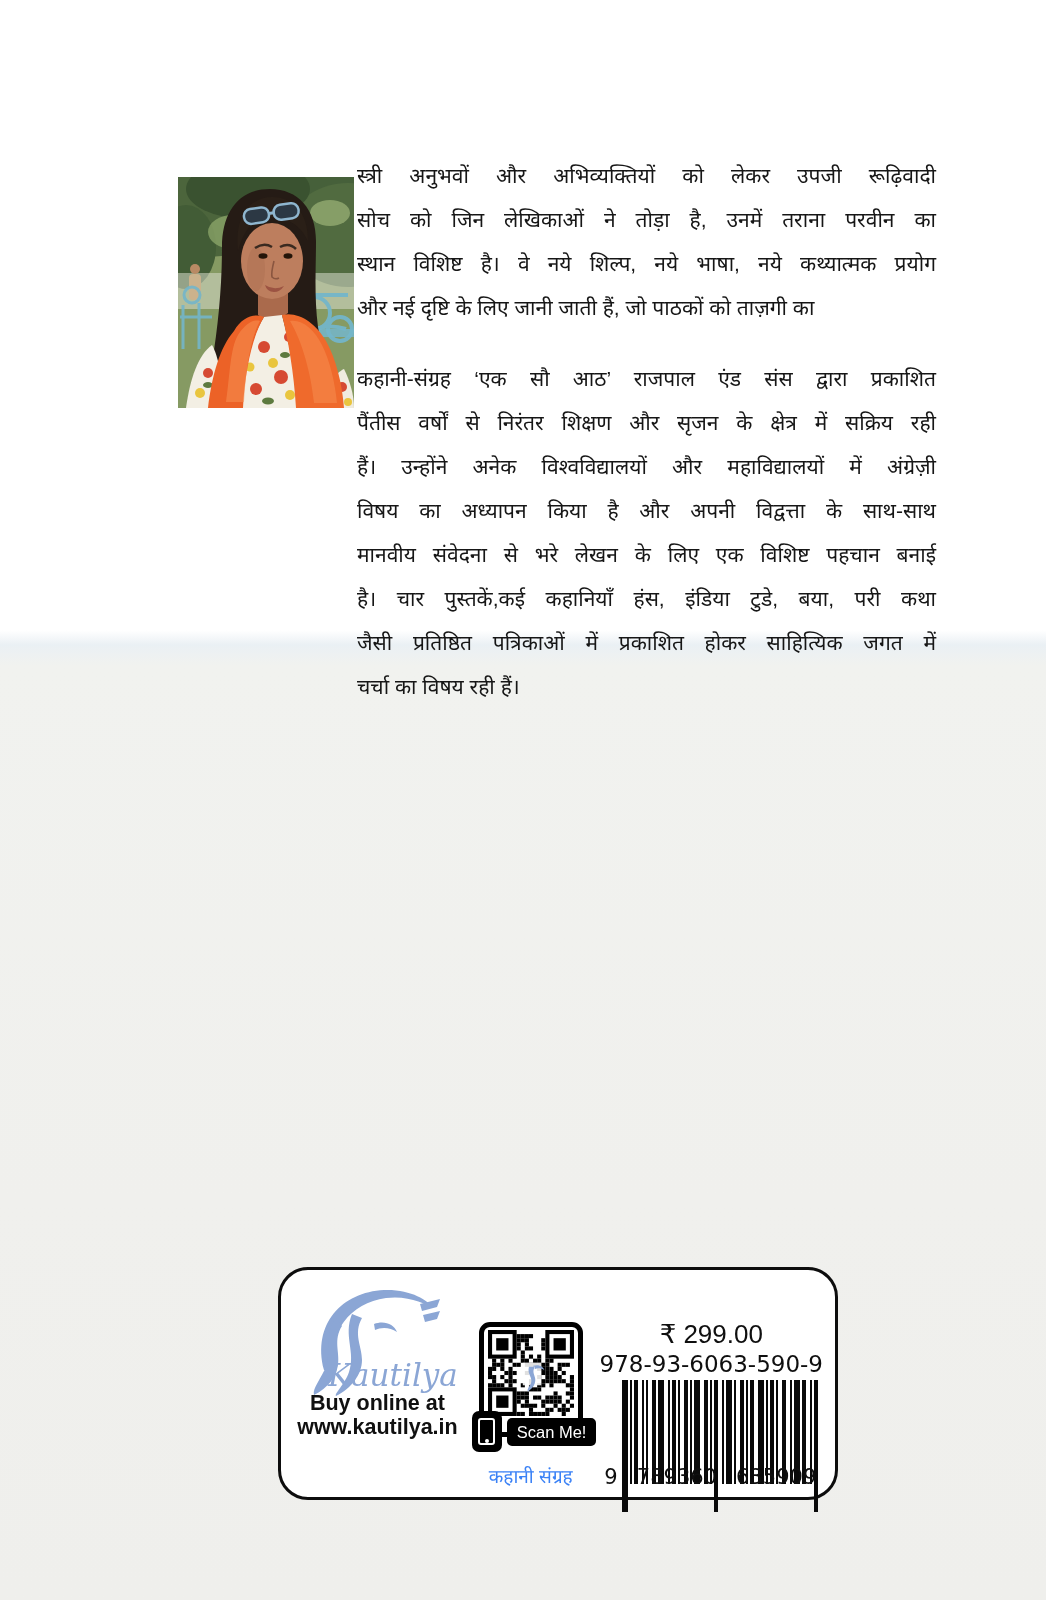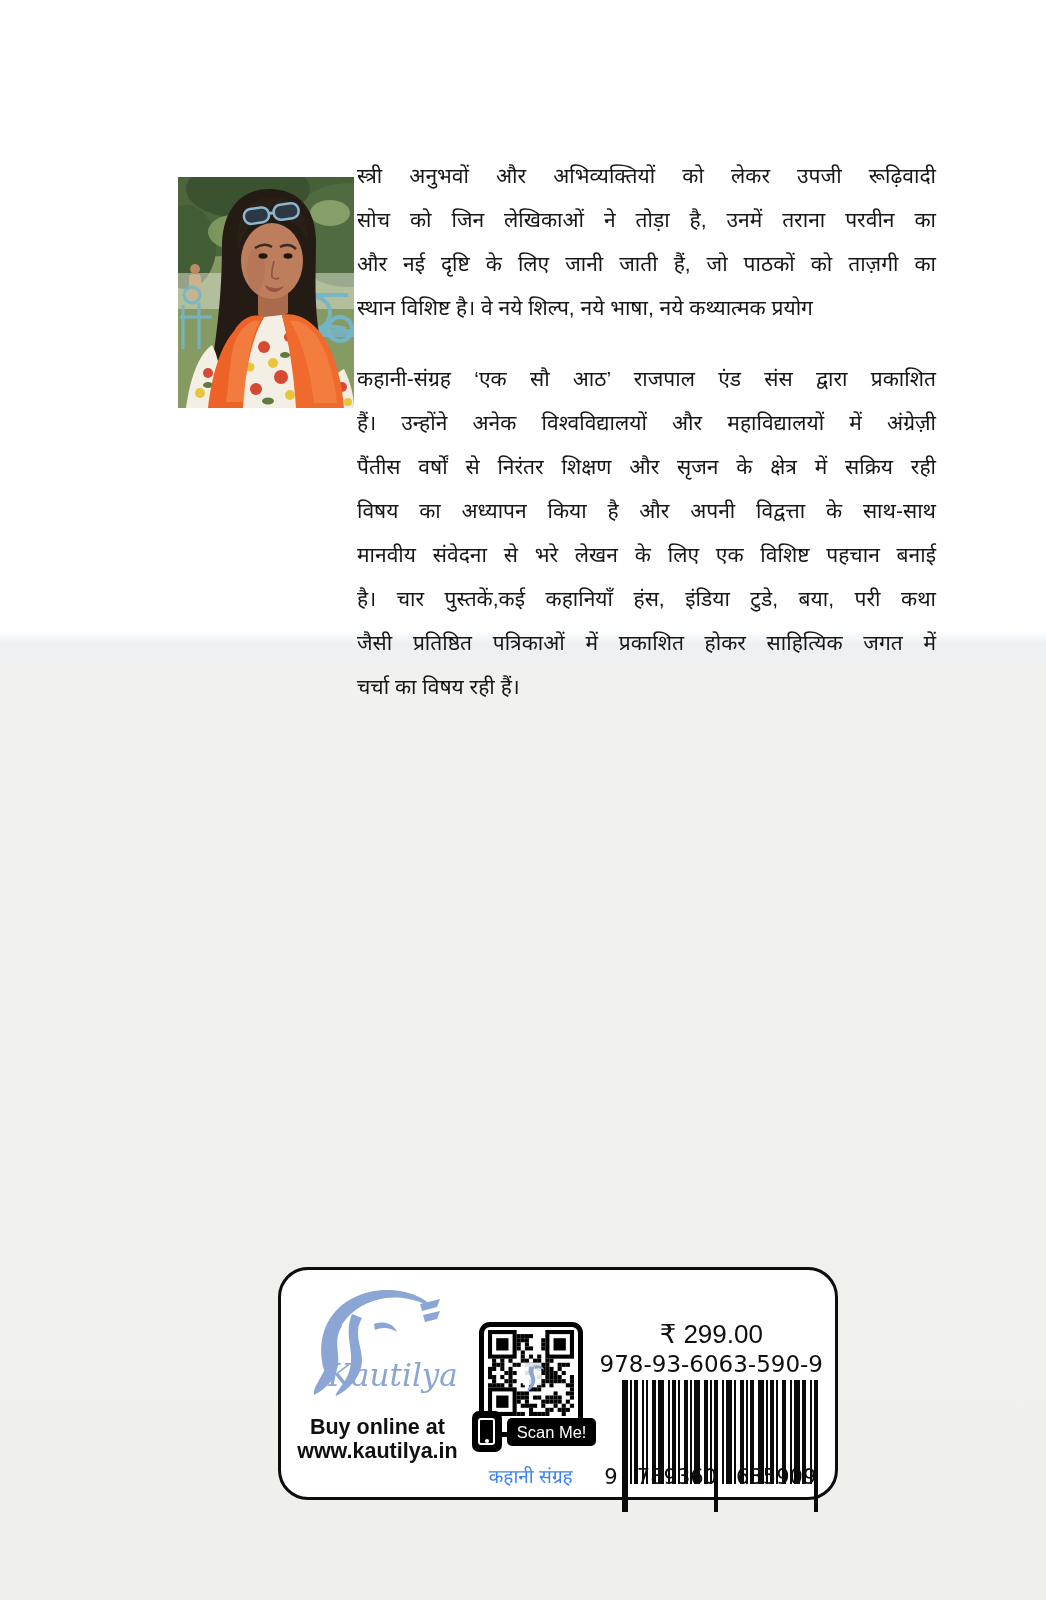--- a/index.html
+++ b/index.html
@@ -18,21 +18,21 @@
   .para .line:last-child{text-align-last:left;}
   
   .pbox{
     position:absolute;left:278px;top:1267px;width:560px;height:233px;box-sizing:border-box;
     background:#ffffff;border:3px solid #0d0d0d;border-radius:30px;
     display:flex;padding:8px 12px 8px 12px;
   }
   .pub{width:172px;position:relative;display:flex;flex-direction:column;align-items:center;}
   .pub svg{display:block;margin-top:4px;}
   .pub-name{font-family:"DejaVu Serif","Liberation Serif",serif;font-style:italic;font-size:31px;color:#8ba6d5;margin-top:-36px;align-self:flex-end;padding-right:4px;line-height:1;}
-  .buy{margin-top:24px;text-align:center;font-size:21.5px;font-weight:700;color:#101010;line-height:1.13;}
+  .buy{margin-top:0;text-align:center;font-size:21.5px;font-weight:700;color:#101010;line-height:1.13;}
   
   .qr-col{width:124px;margin-left:8px;display:flex;flex-direction:column;align-items:center;}
   .qr-frame{margin-top:44px;width:104px;height:118px;box-sizing:border-box;border:5px solid #000;border-radius:11px;background:#fff;position:relative;}
   .qr-frame svg{display:block;margin:3px auto 0 auto;}
   .scan-row{position:absolute;left:-12px;bottom:-20px;display:flex;align-items:center;}
   .phone-tile{width:30px;height:41px;background:#000;border-radius:7px;display:flex;align-items:center;justify-content:center;flex:none;}
   .phone-ic{width:13px;height:23px;border:2px solid #fff;border-radius:3px;position:relative;}
   .phone-ic:after{content:"";position:absolute;left:50%;bottom:0px;width:4px;height:4px;margin-left:-2px;border-radius:50%;background:#fff;}
   .scan-pill{height:28px;background:#000;border-radius:5px;color:#fff;font-size:16.5px;line-height:28px;padding:0 10px;margin-left:5px;white-space:nowrap;}
   .qr-caption{margin-top:26px;font-size:19px;color:#3b82f6;white-space:nowrap;}
@@ -123,27 +123,27 @@
       <path d="M104,138 C120,134 138,146 148,164 C158,182 164,206 166,231 L118,231 C116,196 110,162 104,138 Z" fill="#ef6a2c"></path>
       <path d="M60,158 C68,146 76,142 82,144 C73,160 68,190 66,225 L48,225 C52,198 52,172 60,158 Z" fill="#f78f52" opacity="0.55"></path>
       <path d="M112,144 C124,142 136,152 144,168 C152,184 157,206 159,226 L136,226 C133,196 124,164 112,144 Z" fill="#f78f52" opacity="0.5"></path>
     </svg>
   </div>
 
   <div class="bio">
     <div class="para">
         <div class="line">स्त्री अनुभवों और अभिव्यक्तियों को लेकर उपजी रूढ़िवादी</div>
         <div class="line">सोच को जिन लेखिकाओं ने तोड़ा है, उनमें तराना परवीन का</div>
+        <div class="line">स्थान विशिष्ट है। वे नये शिल्प, नये भाषा, नये कथ्यात्मक प्रयोग</div>
         <div class="line">और नई दृष्टि के लिए जानी जाती हैं, जो पाठकों को ताज़गी का</div>
-        <div class="line">स्थान विशिष्ट है। वे नये शिल्प, नये भाषा, नये कथ्यात्मक प्रयोग</div>
       </div>
     <div class="para">
         <div class="line">कहानी-संग्रह ‘एक सौ आठ’ राजपाल एंड संस द्वारा प्रकाशित</div>
+        <div class="line">पैंतीस वर्षों से निरंतर शिक्षण और सृजन के क्षेत्र में सक्रिय रही</div>
         <div class="line">हैं। उन्होंने अनेक विश्वविद्यालयों और महाविद्यालयों में अंग्रेज़ी</div>
-        <div class="line">पैंतीस वर्षों से निरंतर शिक्षण और सृजन के क्षेत्र में सक्रिय रही</div>
         <div class="line">विषय का अध्यापन किया है और अपनी विद्वत्ता के साथ-साथ</div>
         <div class="line">मानवीय संवेदना से भरे लेखन के लिए एक विशिष्ट पहचान बनाई</div>
         <div class="line">है। चार पुस्तकें,कई कहानियाँ हंस, इंडिया टुडे, बया, परी कथा</div>
         <div class="line">जैसी प्रतिष्ठित पत्रिकाओं में प्रकाशित होकर साहित्यिक जगत में</div>
         <div class="line">चर्चा का विषय रही हैं।</div>
       </div>
   </div>
 
   <div class="pbox">
 

